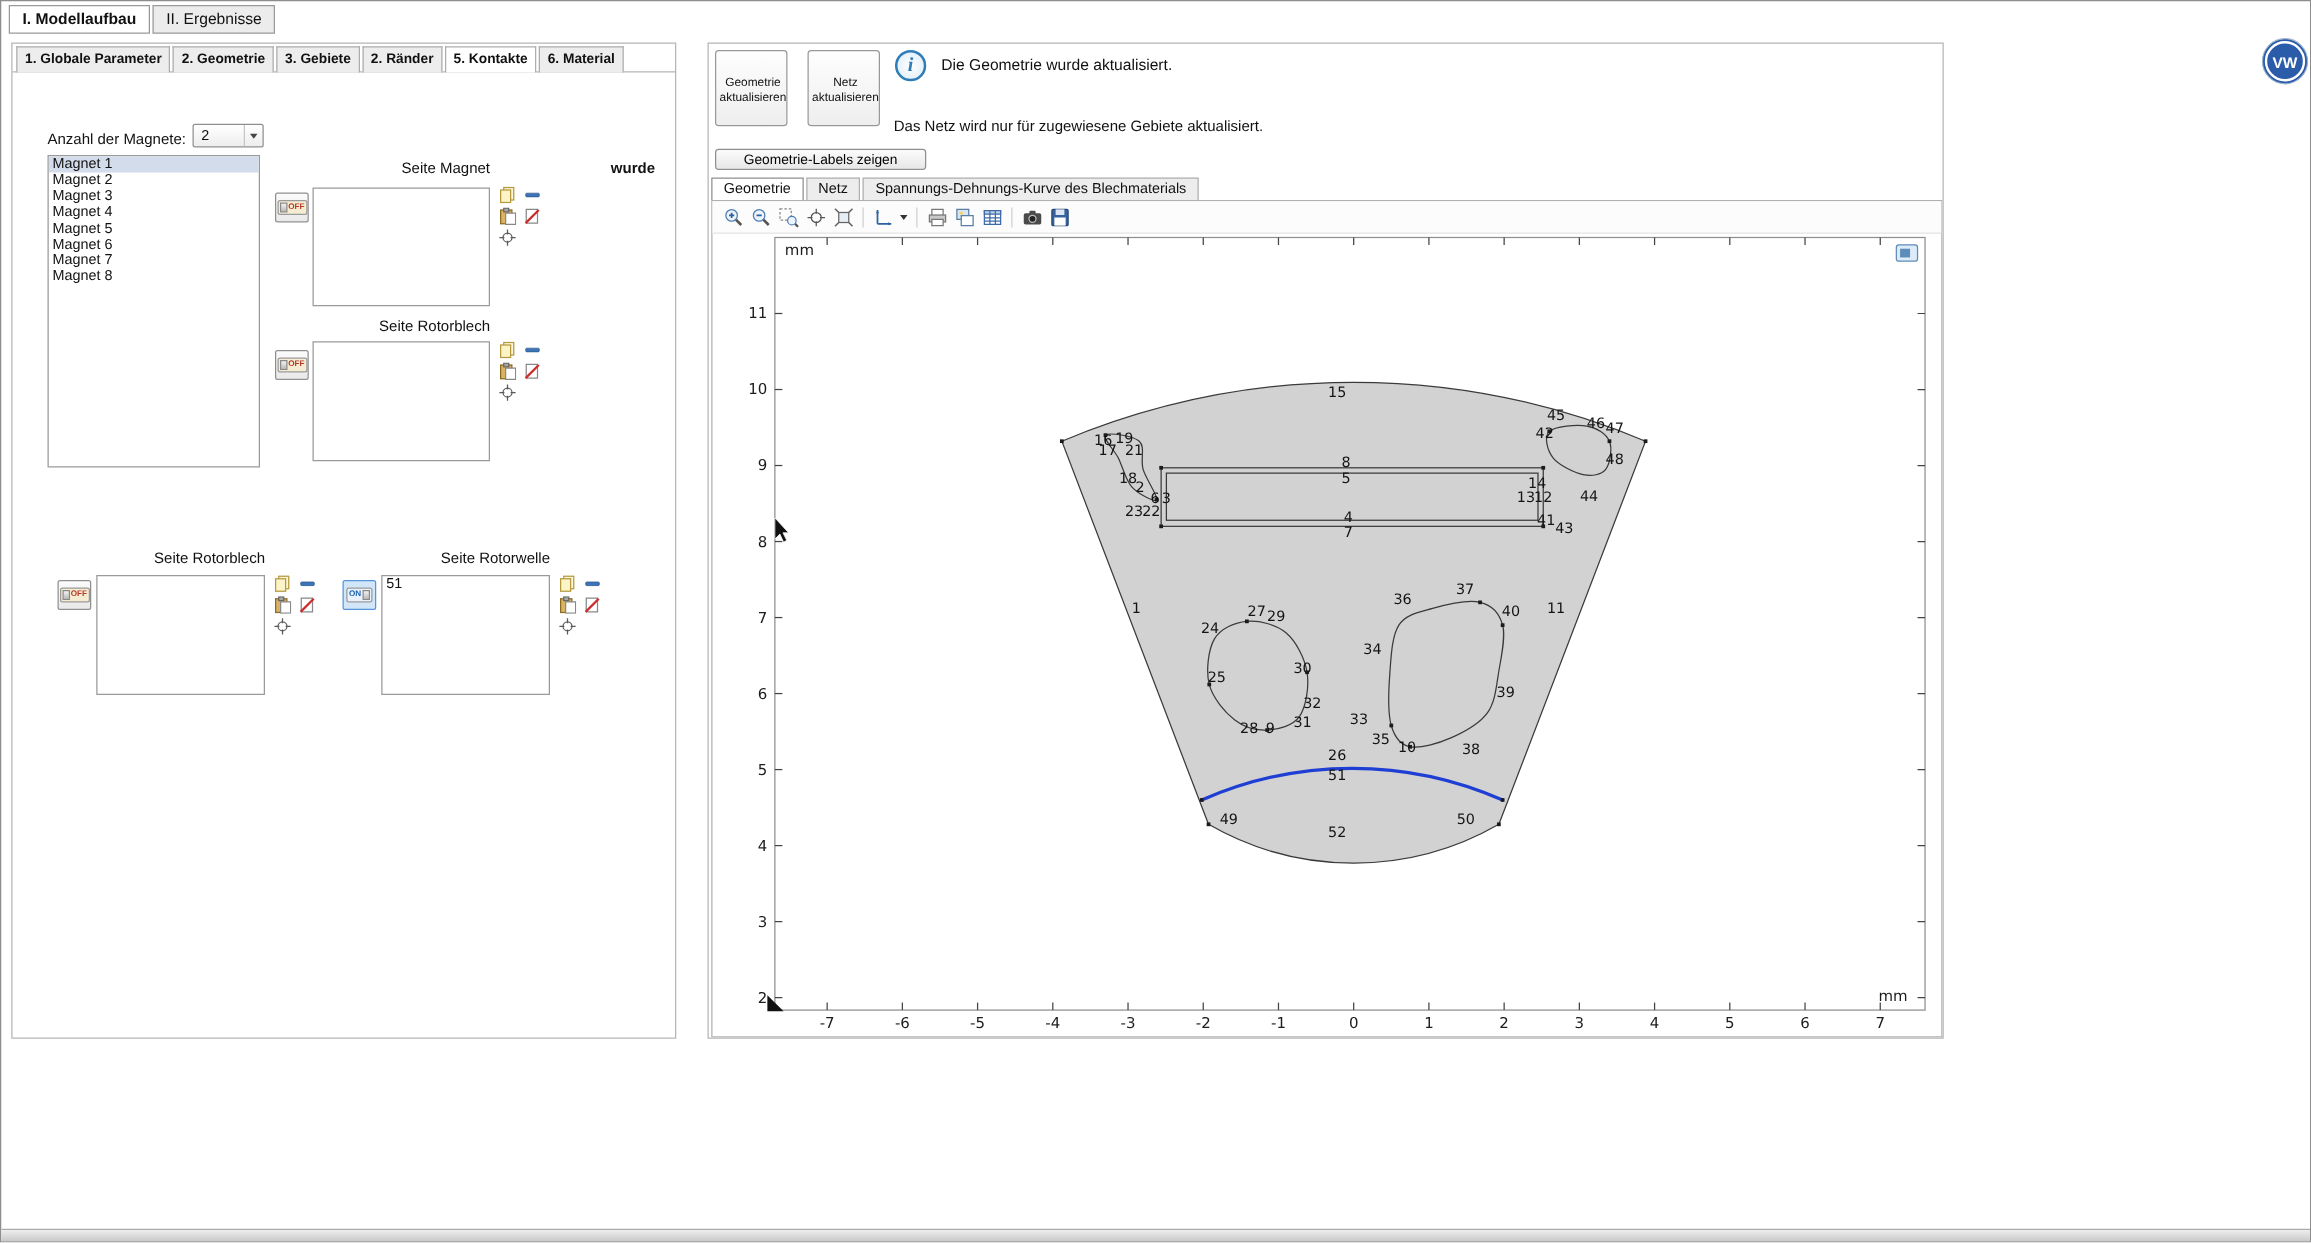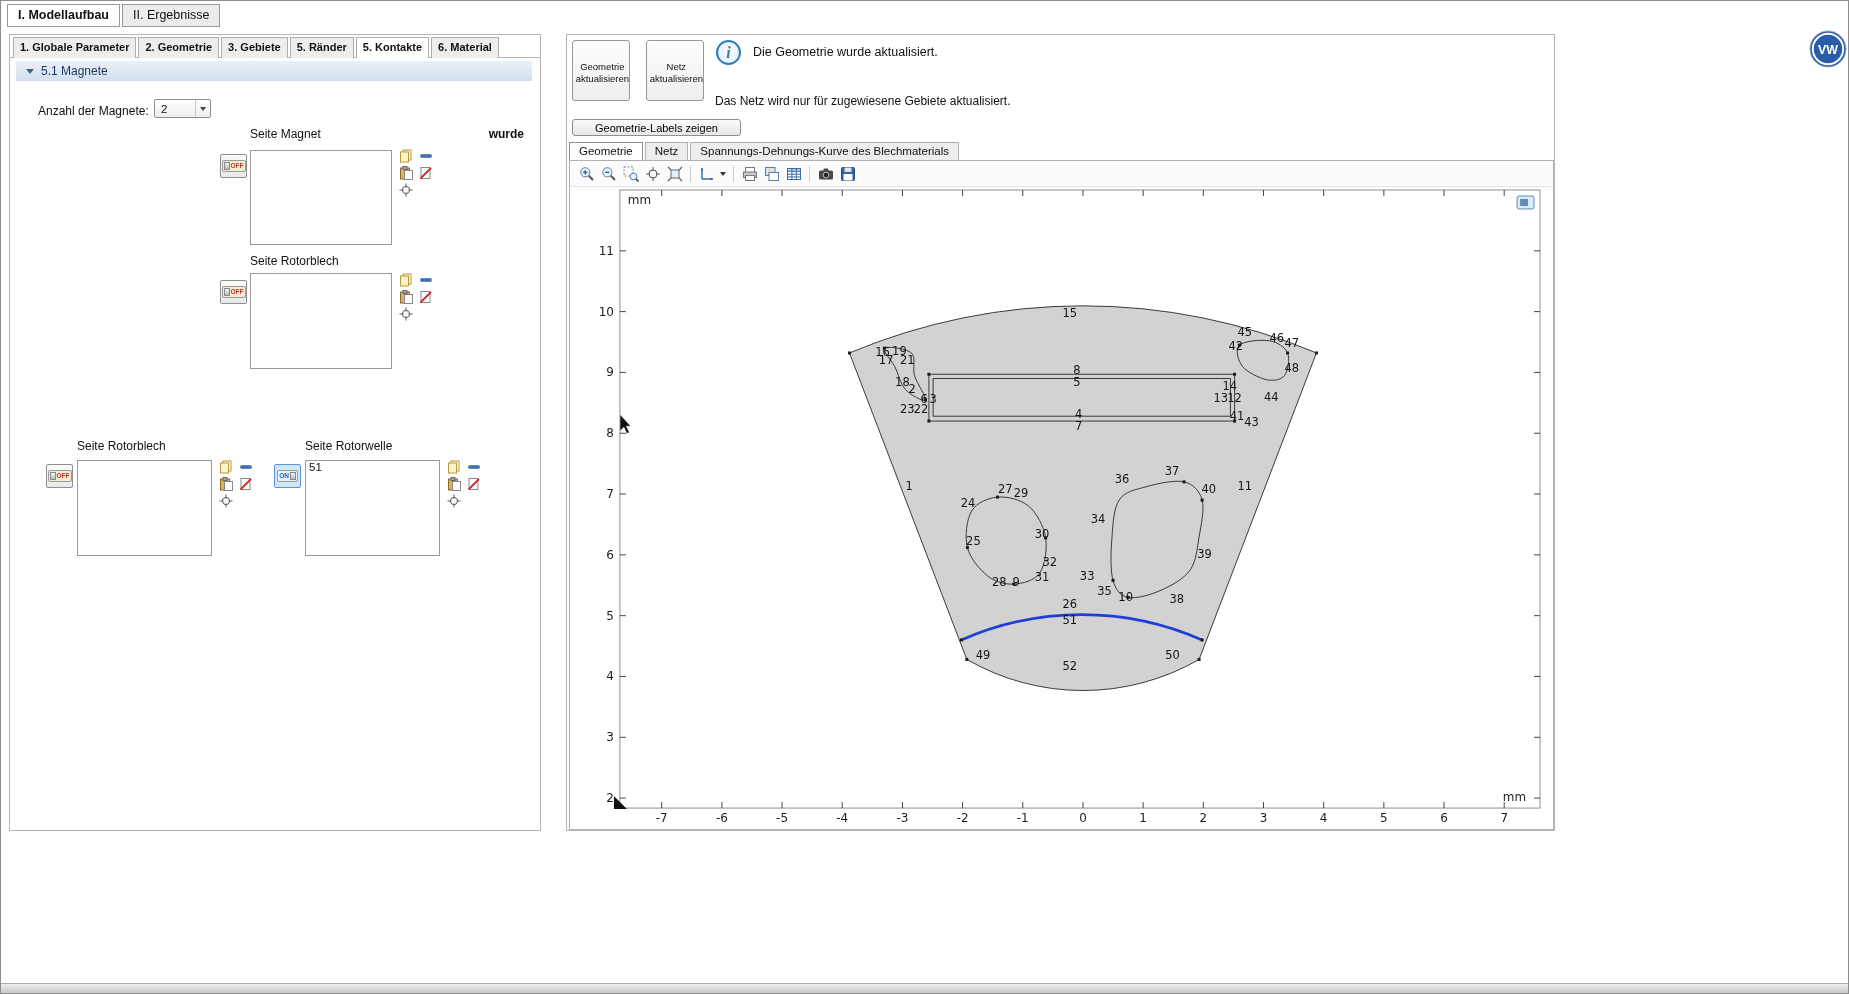--- a/index.html
+++ b/index.html
@@ -17,21 +17,21 @@
 .sec-hdr{position:absolute;left:6px;width:516px;height:20px;background:linear-gradient(#eaf0f8,#d3dfef);display:flex;align-items:center;font-size:12px;color:#17375e;padding-left: 10px;gap:7px}
 .tri-down{width:0;height:0;border-left:4px solid transparent;border-right:4px solid transparent;border-top:5px solid #44618c}
 .lbl{position:absolute;font-size:12px;white-space:nowrap}
 .combo{position:absolute;width:57px;height:19px;border:1px solid #8f8f8f;background:linear-gradient(#fff,#ededed);display:flex;align-items:center;border-radius:2px}
 .combo-val{flex:1;font-size:11.5px;padding-left:6px}
 .combo-caret{width:15px;height:100%;border-left:1px solid #c5c5c5;display:flex;align-items:center;justify-content:center}
 .combo-caret::after{content:'';border-left:3.5px solid transparent;border-right:3.5px solid transparent;border-top:4px solid #444}
 .listbox{position:absolute;border:1px solid #9a9a9a;background:#fff;overflow:hidden}
 .list-item{font-size:11.5px;line-height:12.9px;padding-left:3px;white-space:nowrap}
 .list-item.selected{background:#d2dcea}
-.grp-title{position:absolute;font-size:12px;text-align:left;white-space:nowrap}
+.grp-title{position:absolute;font-size:12px;text-align:right;white-space:nowrap}
 .aktiv{position:absolute;font-size:12px;font-weight:bold}
 .toggle-btn{position:absolute;width:27px;height:24px;border:1px solid #8f8f8f;border-radius:2px;background:linear-gradient(#fbfbfb,#e9e9e9);display:flex;align-items:center;justify-content:center;padding:0}
 .toggle-btn.on{background:#d2e6f9;border-color:#5596d8}
 .sw{display:flex;align-items:center;height:12px;border:1px solid #9a9a9a;border-radius:2px;background:#f6ecd2;padding:0 1px;gap:1px}
 .toggle-btn.on .sw{background:#eaf3fd;flex-direction:row-reverse}
 .knob{width:6px;height:8px;background:linear-gradient(#f4f4f4,#b9b9b9);border:1px solid #8a8a8a}
 .sw-txt{font-size:6.5px;font-weight:bold;color:#b3392b;line-height:1}
 .toggle-btn.on .sw-txt{color:#1a62b0}
 .icon-grid{position:absolute;width:38px;display:grid;grid-template-columns:16px 16px;gap:1px 4px}
 .mini-icon{width:16px;height:16px;border:none;display:flex;align-items:center;justify-content:center;background:none;padding:0}
@@ -96,36 +96,42 @@
   <div class="mtabs">
     <div class="mtab active">I. Modellaufbau</div>
     <div class="mtab">II. Ergebnisse</div>
   </div>
 
   <div class="pane" id="left-pane">
     <div class="ptabs">
       <div class="ptab">1. Globale Parameter</div>
       <div class="ptab">2. Geometrie</div>
       <div class="ptab">3. Gebiete</div>
-      <div class="ptab">5. Ränder</div>
+      <div class="ptab">2. Ränder</div>
       <div class="ptab active">5. Kontakte</div>
       <div class="ptab">6. Material</div>
     </div>
 
-    <div class="sec-hdr" style="top:26px">
-      <span class="tri-down"></span>
-      <span>5.1 Magnete</span>
-    </div>
 
     <div class="lbl" style="left:28px;top:69px">Anzahl der Magnete:</div>
     <div class="combo" style="left:144px;top:64px">
       <span class="combo-val">2</span>
       <span class="combo-caret"></span>
     </div>
 
+    <div class="listbox" id="magnet-list" style="left:28px;top:89px;width:170px;height:250px">
+        <div class="list-item selected">Magnet 1</div>
+        <div class="list-item">Magnet 2</div>
+        <div class="list-item">Magnet 3</div>
+        <div class="list-item">Magnet 4</div>
+        <div class="list-item">Magnet 5</div>
+        <div class="list-item">Magnet 6</div>
+        <div class="list-item">Magnet 7</div>
+        <div class="list-item">Magnet 8</div>
+      </div>
 
     <div class="grp-title" style="left:240px;top:92px;width:142px">Seite Magnet</div>
     <div class="aktiv" style="right:16px;top:92px">wurde</div>
 
     <button class="toggle-btn" style="left:210px;top:119px">
       <span class="sw">
           <span class="knob"></span>
           <span class="sw-txt">OFF</span>
         </span>
     </button>

